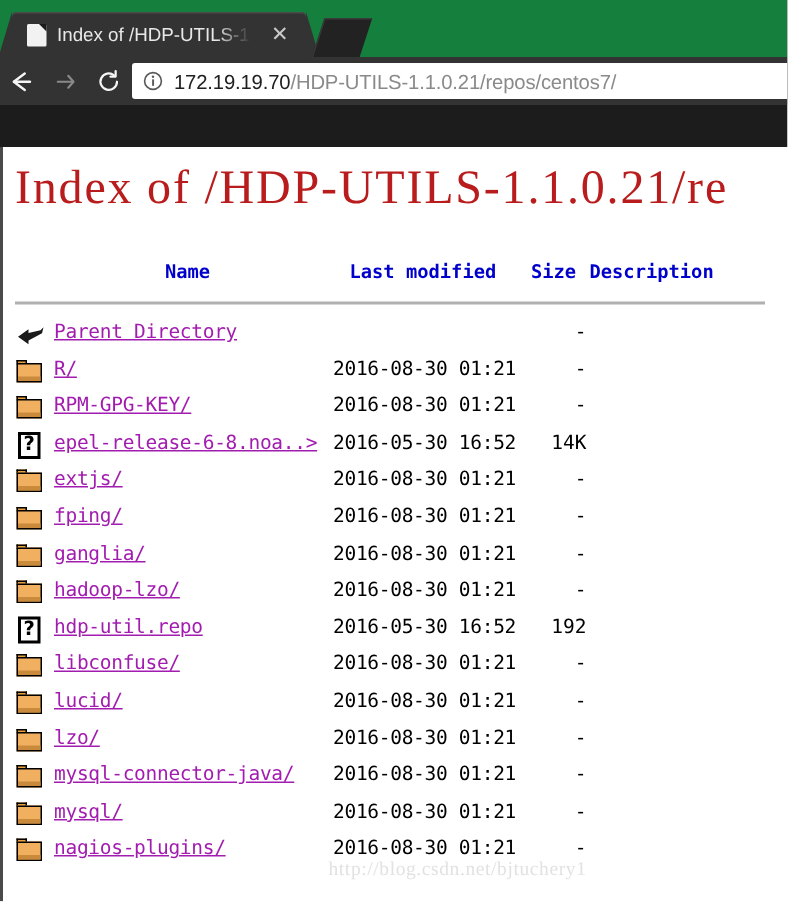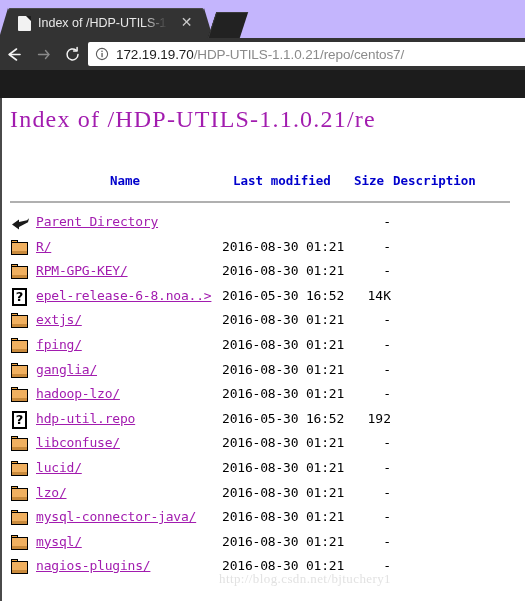--- a/index.html
+++ b/index.html
@@ -24,21 +24,21 @@
     background: #1c1c1c;
     overflow: hidden;
   }
 
   
   .tabstrip {
     position: absolute;
     left: 0; top: 0;
     width: 525px;
     height: 38px;
-    background: #c4b5fd;
+    background: #15803d;
   }
   .tab {
     position: absolute;
     left: 8px;
     top: 8px;
     width: 196px;
     height: 30px;
     background: #333333;
     border-top-left-radius: 3px;
     border-top-right-radius: 3px;
@@ -222,22 +222,22 @@
     left: 0; top: 0;
     width: 2px; height: 503px;
     background: #4a4a4a;
   }
 
   .idx-title {
     position: absolute;
     left: 10px;
     top: 8px;
     font-family: "Liberation Serif", serif;
-    font-size: 24px;
-    color: #a21caf;
+    font-size: 32px;
+    color: #b91c1c;
     white-space: nowrap;
     letter-spacing: 1.2px;
   }
 
   .hdr-row {
     position: absolute;
     left: 0; top: 75px;
     width: 525px;
     height: 20px;
     font-family: "DejaVu Sans Mono", monospace;
@@ -420,21 +420,21 @@
     </div>
 
     <div class="omnibox">
       <span class="secicon">
         <svg width="14" height="14" viewBox="0 0 14 14">
           <circle cx="7" cy="7" r="5.6" fill="none" stroke="#5a5a5a" stroke-width="1.1"></circle>
           <circle cx="7" cy="4.2" r="0.8" fill="#5a5a5a"></circle>
           <rect x="6.4" y="5.9" width="1.3" height="4.3" fill="#5a5a5a"></rect>
         </svg>
       </span>
-      <span class="urltext"><span class="host">172.19.19.70</span><span>/HDP-UTILS-1.1.0.21/repo/centos7/</span></span>
+      <span class="urltext"><span class="host">172.19.19.70</span><span>/HDP-UTILS-1.1.0.21/repos/centos7/</span></span>
     </div>
   </div>
 
   <div class="bookmarks">
     <div class="bm">
       <span class="apps-grid">
         <i style="background:#e04a3f"></i>
           <i style="background:#f2b01e"></i>
           <i style="background:#4a90e2"></i>
         <i style="background:#f2b01e"></i>

